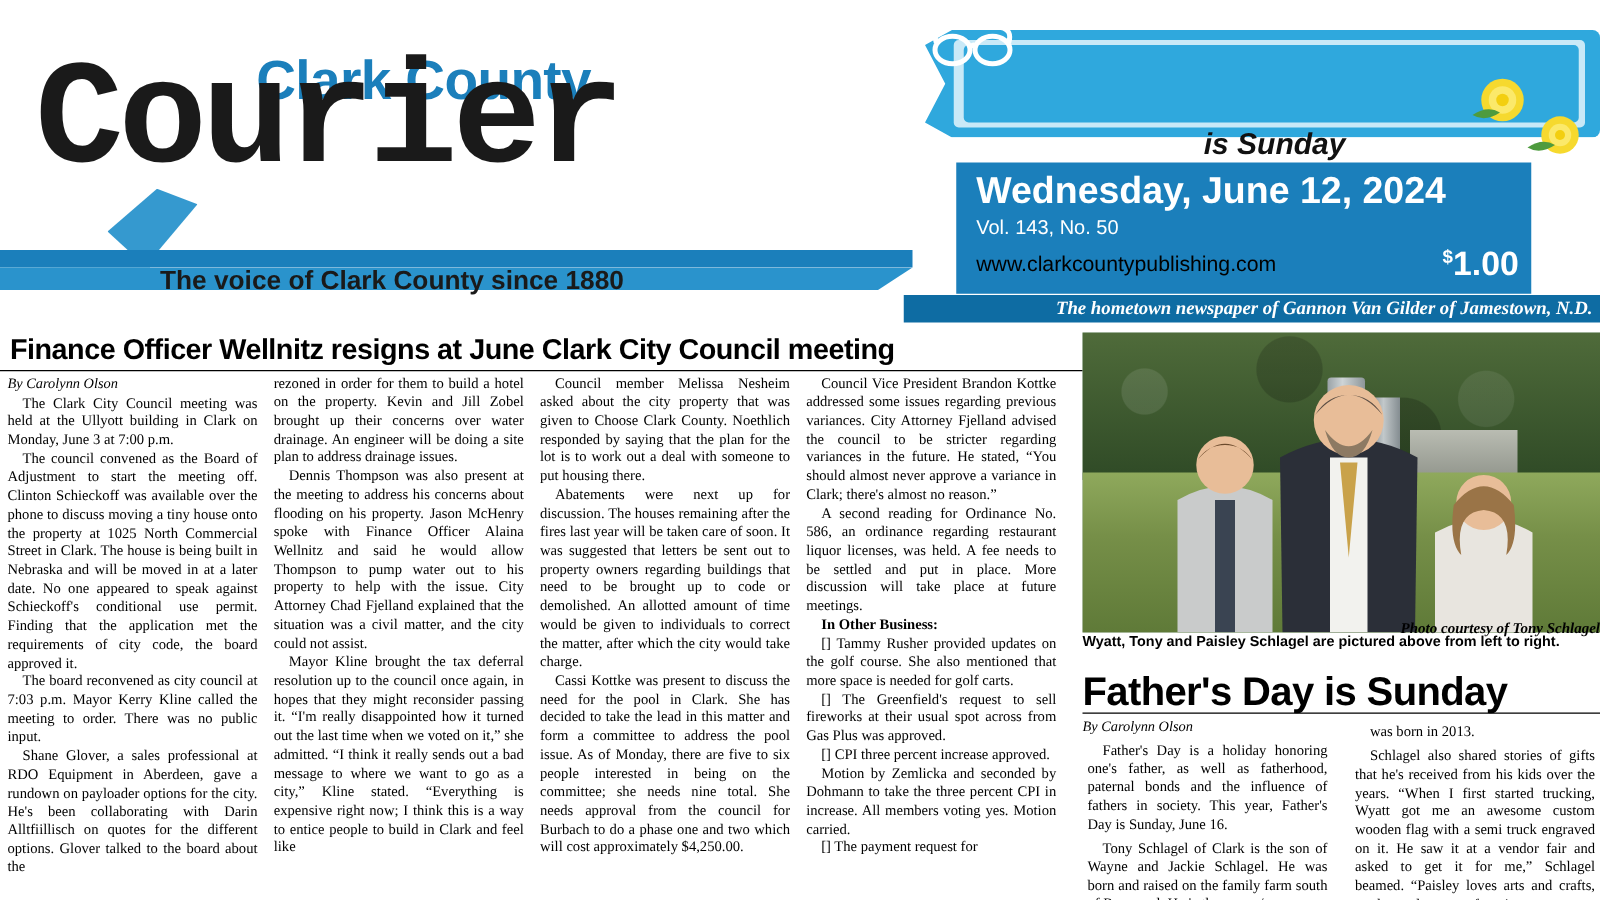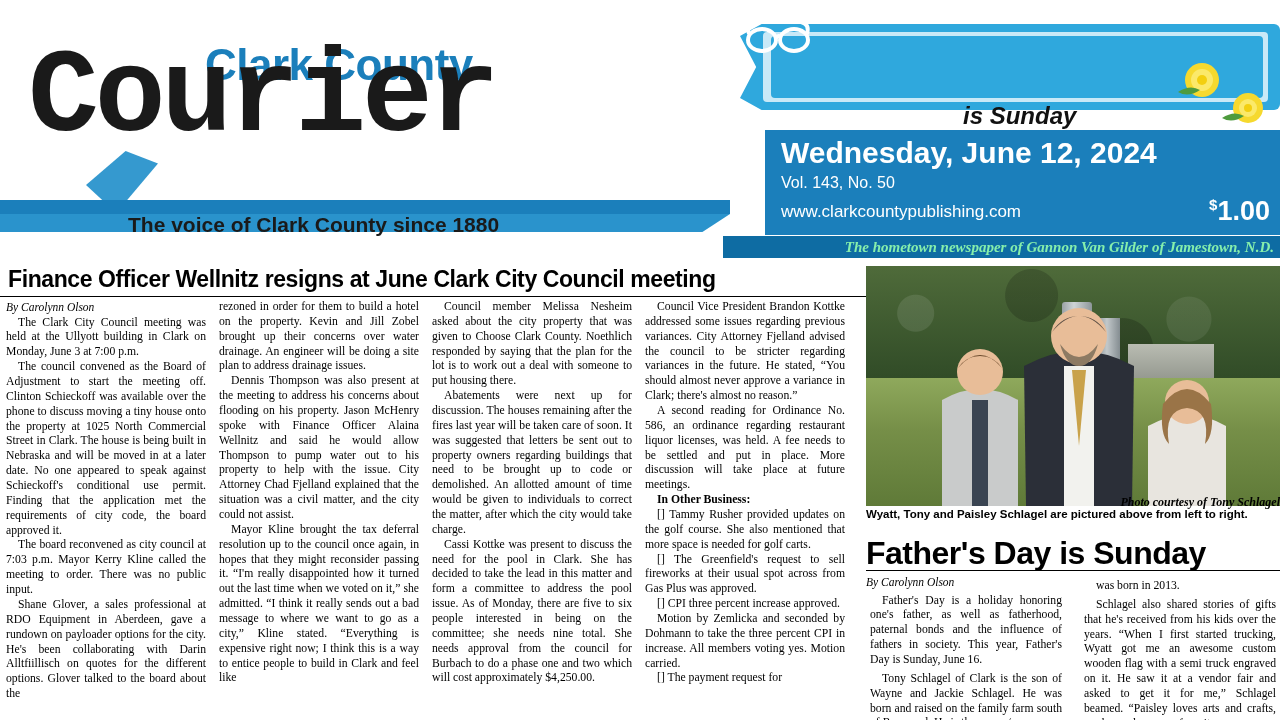--- a/index.html
+++ b/index.html
@@ -85,47 +85,47 @@
     font-weight: bold; font-style: italic; font-size: 24px; color: #111;
   }
   .glasses {
     position: absolute; left: 10px; top: 12px; width: 66px; height: 42px;
   }
   .rose-1 { position: absolute; right: 48px; top: 52px; }
   .rose-2 { position: absolute; right: 6px; top: 84px; }
 
   
   .datebox {
-    position: absolute; left: 765px; top: 130px; width: 515px; height: 105px;
+    position: absolute; left: 765px; top: 130px; width: 460px; height: 105px;
     background: #1b7fbb; color: #fff;
   }
   .date-main {
     position: absolute; left: 16px; top: 6px;
     font-family: "Liberation Sans", sans-serif;
     font-weight: bold; font-size: 30px; color: #fff;
   }
   .date-vol {
     position: absolute; left: 16px; top: 44px;
     font-family: "Liberation Sans", sans-serif;
     font-size: 16px; color: #fff;
   }
   .date-web {
     position: absolute; left: 16px; top: 72px;
     font-family: "Liberation Sans", sans-serif;
-    font-size: 17px; color: #ffffff;
+    font-size: 17px; color: #000000;
   }
   .price {
     position: absolute; right: 10px; top: 66px;
     font-family: "Liberation Sans", sans-serif;
     font-weight: bold; font-size: 27px; color: #fff; margin-left: 24px;
   }
   .price sup { font-size: 15px; vertical-align: super; }
   .hometown {
     position: absolute; left: 723px; top: 236px; width: 557px;
-    background: #0e6ca3; color: #86efac; height: 22px;
+    background: #0e6ca3; color: #ffffff; height: 22px;
     font-family: "Liberation Serif", serif;
     font-style: italic; font-weight: bold; font-size: 15px;
     text-align: right; padding-right: 6px; line-height: 22px;
   }
   .blue-strip {
     position: absolute; left: 0; top: 214px; width: 120px; height: 18px;
     background: #2a93cc;
   }
 
   

